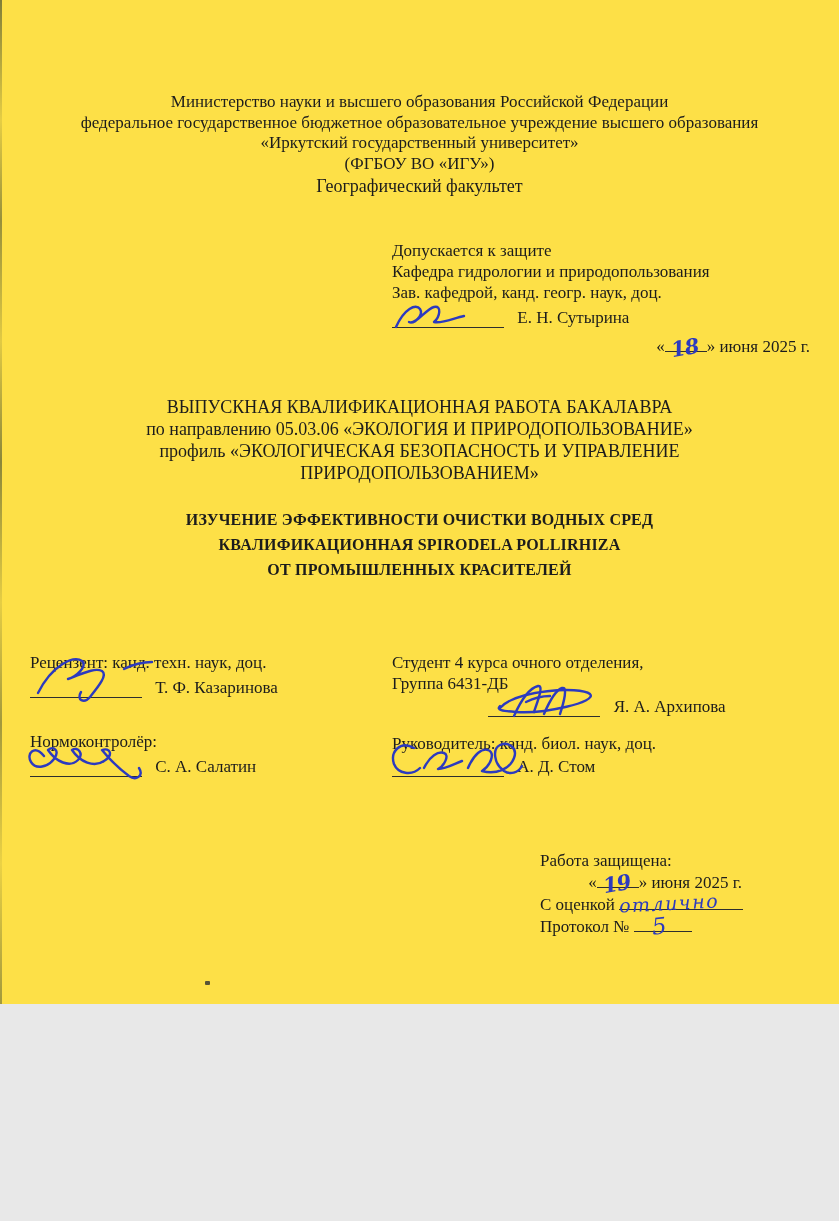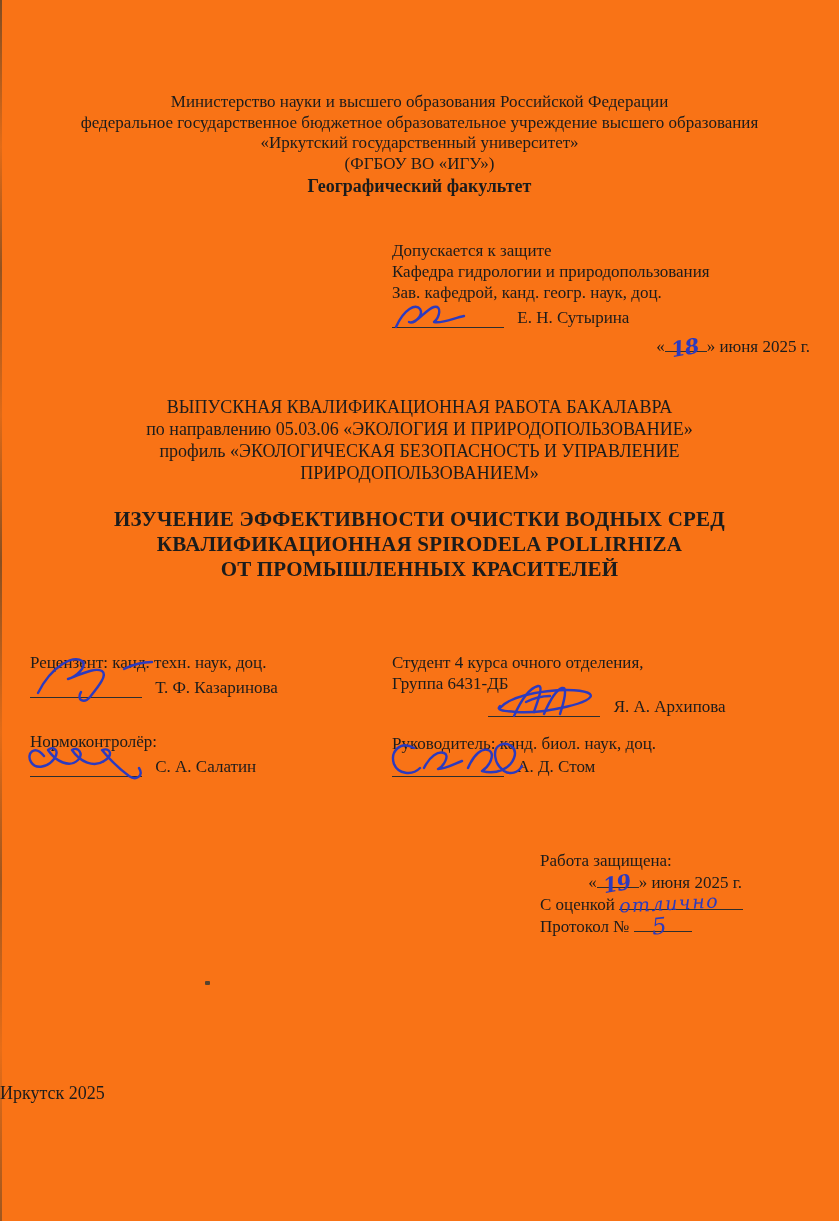--- a/index.html
+++ b/index.html
@@ -1,38 +1,38 @@
 <!DOCTYPE html>
 <html lang="ru"><head>
 <meta charset="utf-8">
 <style>
   html,body{margin:0;padding:0;background:#e8e8e8;}
   .page{
     position:relative;
-    width:839px;height:1221px;
+    width:839px;height:1004px;
     margin:0 auto;
-    background:#f97316;
+    background:#fde047;
     font-family:"Liberation Serif","DejaVu Serif",serif;
     color:#1c1c1c;
     overflow:hidden;
   }
   .scan-edge{
     position:absolute;left:0;top:0;width:2px;height:100%;
     background:linear-gradient(180deg,
       rgba(25,45,45,.55) 0%, rgba(25,45,45,.10) 12%,
       rgba(25,45,45,.45) 22%, rgba(25,45,45,.12) 34%,
       rgba(25,45,45,.50) 46%, rgba(25,45,45,.10) 60%,
       rgba(25,45,45,.40) 72%, rgba(25,45,45,.08) 86%,
       rgba(25,45,45,.40) 100%);
   }
   .header{position:absolute;left:0;right:0;top:92px;text-align:center;font-size:17px;line-height:20.5px;}
-  .header .faculty{font-size:18px;font-weight:bold;margin-top:2px;}
+  .header .faculty{font-size:18px;font-weight:normal;margin-top:2px;}
   .approval{position:absolute;left:392px;top:240px;width:420px;font-size:17px;line-height:21px;}
   .work{position:absolute;left:0;right:0;top:396px;text-align:center;font-size:18px;line-height:22px;}
-  .main-title{position:absolute;left:0;right:0;top:507px;text-align:center;font-size:21px;font-weight:bold;line-height:25px;letter-spacing:.2px;}
+  .main-title{position:absolute;left:0;right:0;top:507px;text-align:center;font-size:16px;font-weight:bold;line-height:25px;letter-spacing:.2px;}
   .blk{position:absolute;font-size:17px;line-height:21px;}
   .reviewer{left:30px;top:652px;width:345px;}
   .normcontrol{left:30px;top:731px;width:345px;}
   .student{left:392px;top:652px;width:430px;}
   .supervisor{left:392px;top:733px;width:430px;}
   .sig-row{position:relative;margin-top:4px;height:22px;white-space:nowrap;}
   .sigline{display:inline-block;position:relative;width:112px;height:18px;border-bottom:1.4px solid #2e2e2e;vertical-align:bottom;}
   .sigline svg{position:absolute;left:-4px;bottom:-8px;overflow:visible;}
   .sig-name{margin-left:9px;}
   .defense{position:absolute;left:540px;top:850px;width:216px;font-size:17px;line-height:21px;}

